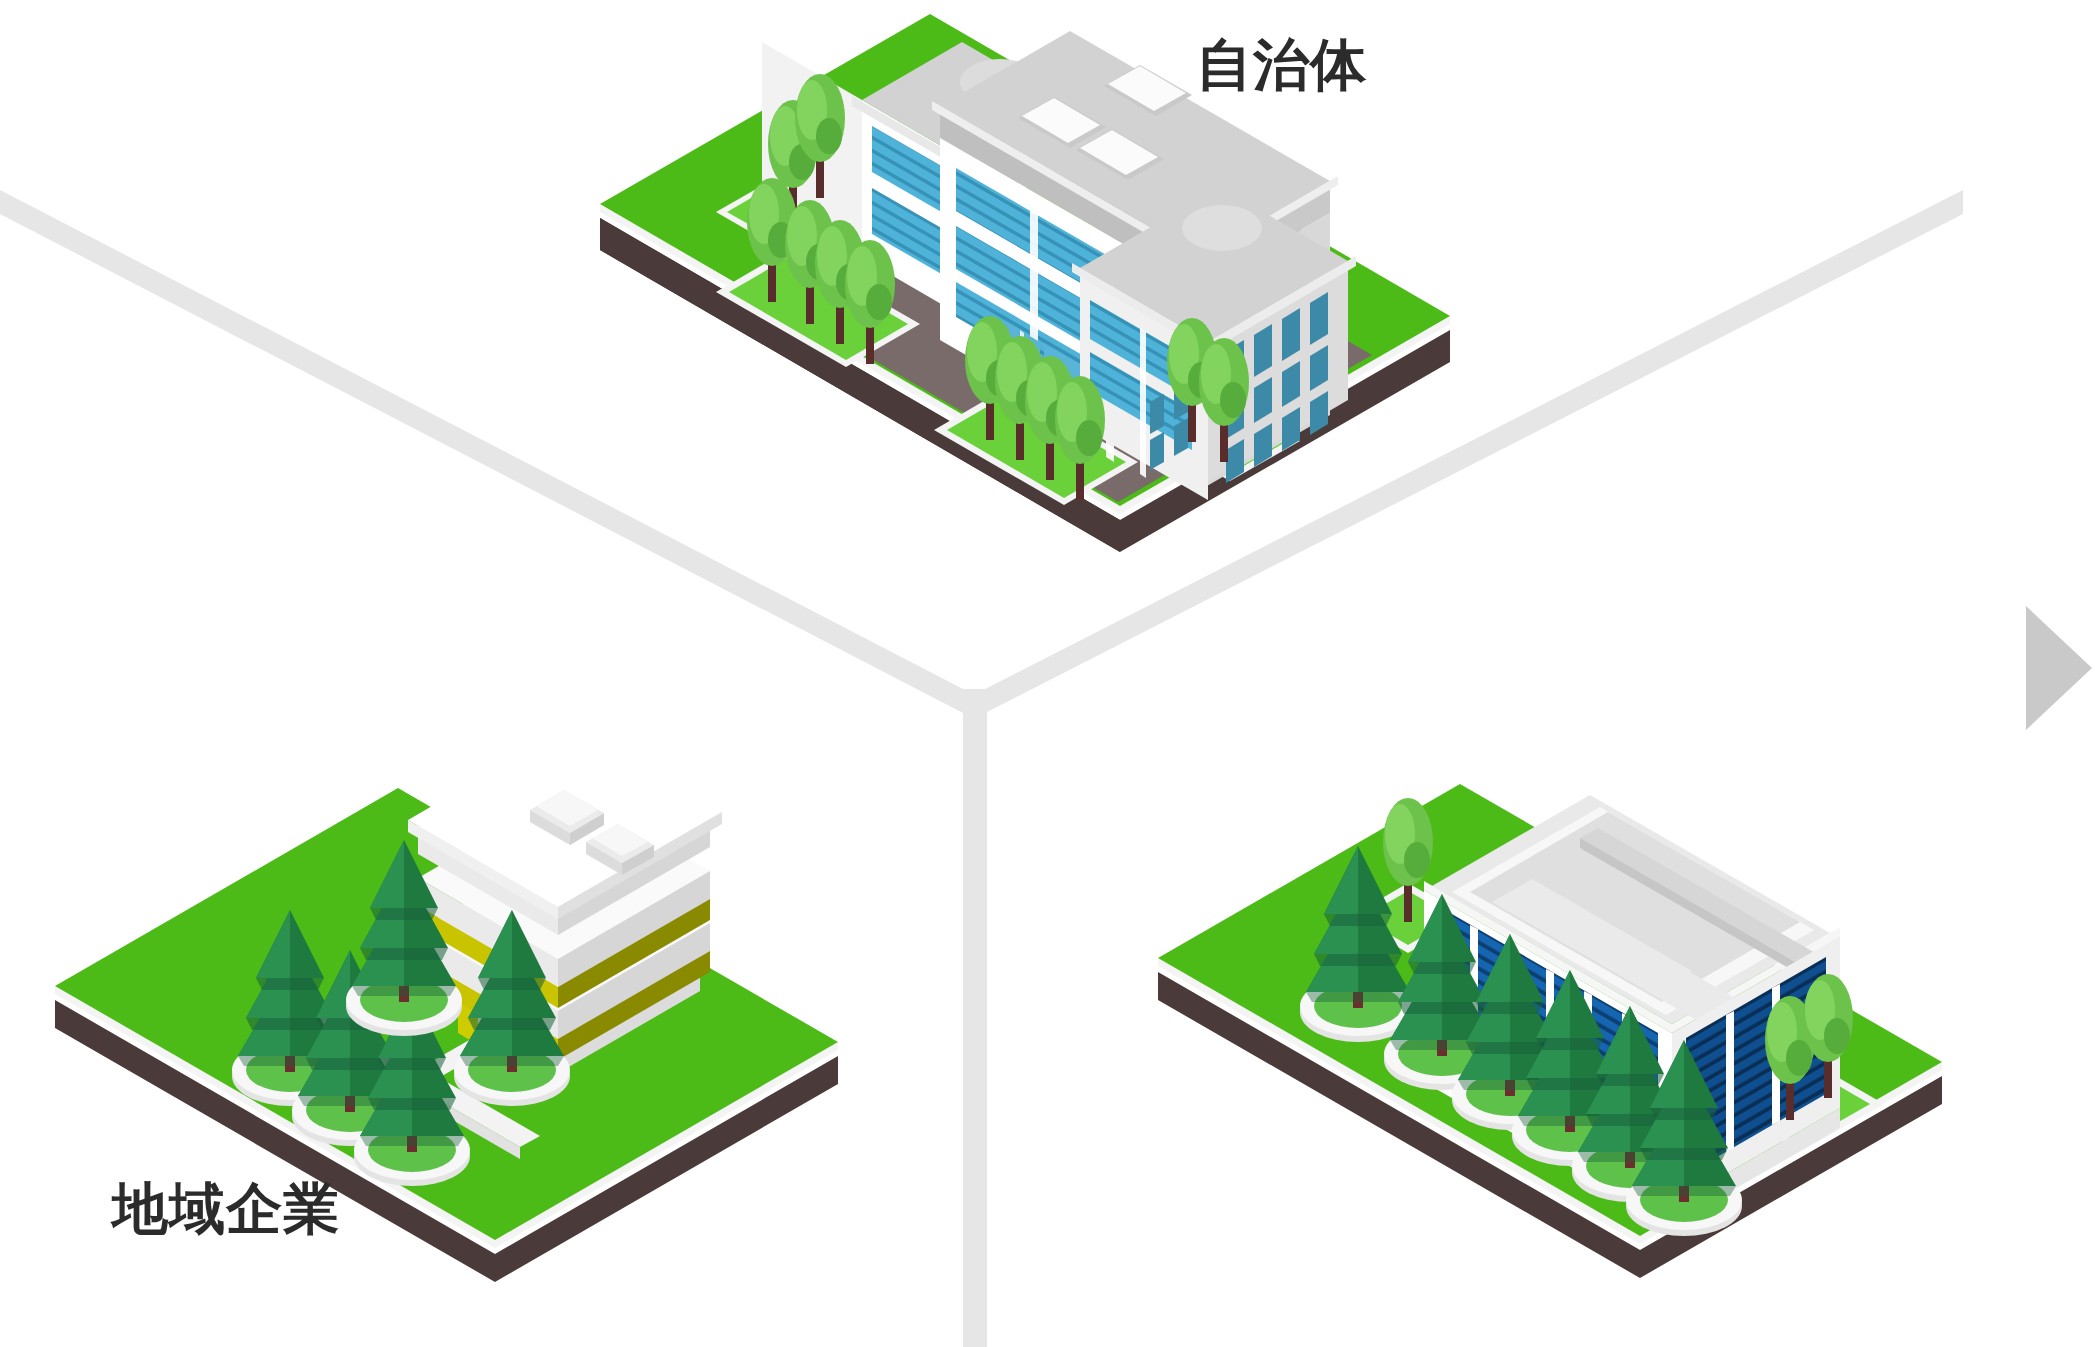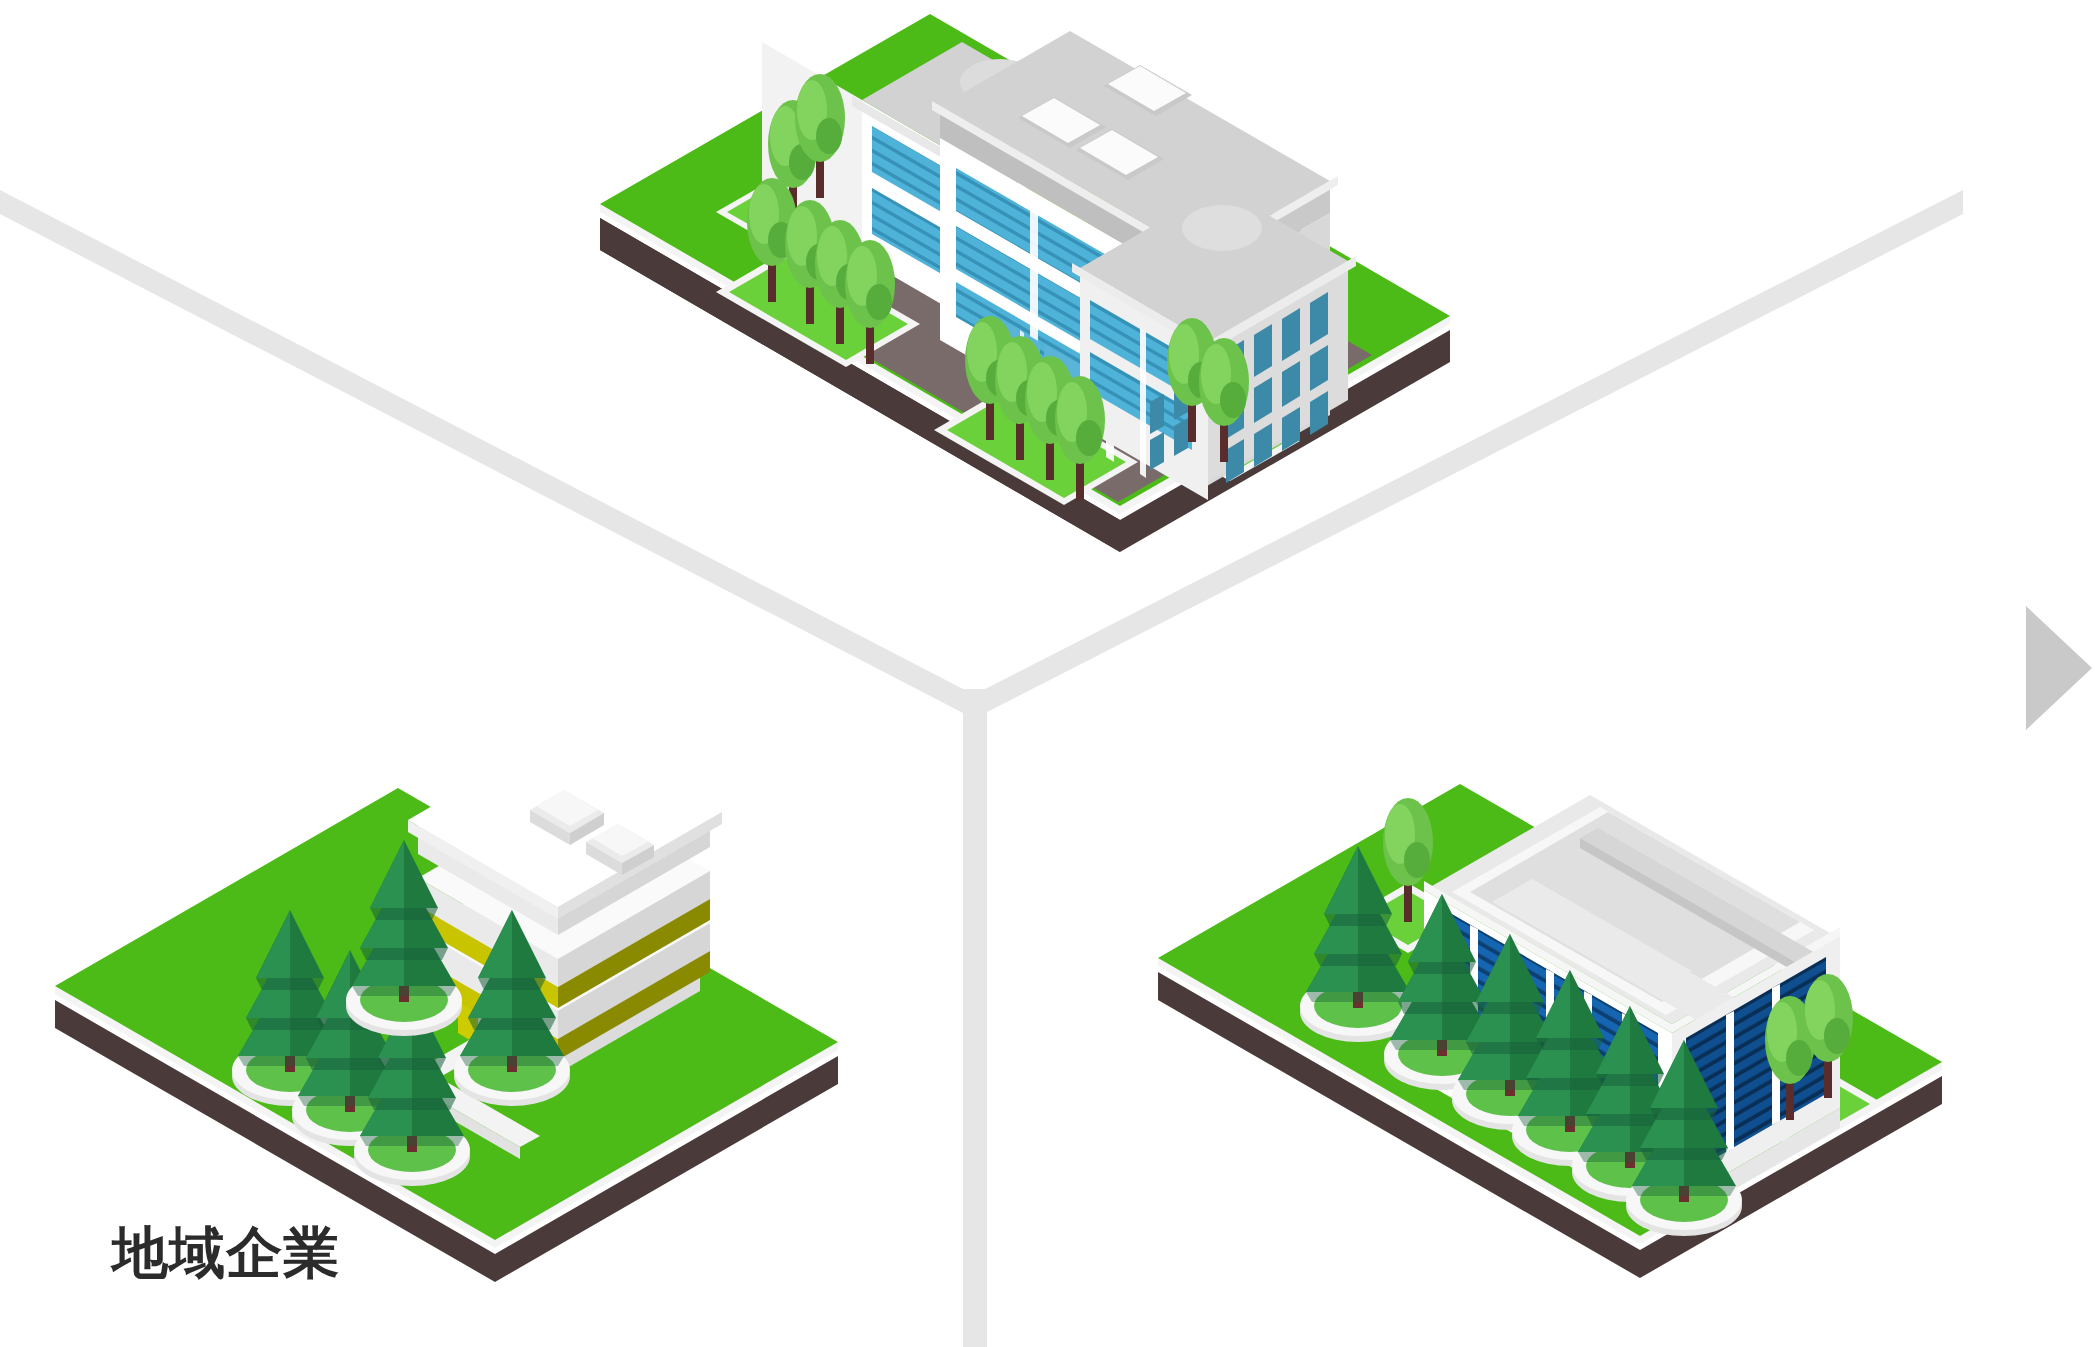--- a/index.html
+++ b/index.html
@@ -11,21 +11,21 @@
   #stage{position:relative;width:2100px;height:1347px;background:#ffffff;}
   #stage svg{position:absolute;left:0;top:0;}
   .lbl{
     position:absolute;
     font-weight:700;
     color:#2b2b2b;
     white-space:nowrap;
     letter-spacing:.02em;
   }
   #label-municipality{left:1196px;top:28px;font-size:56px;}
-  #label-local-business{left:112px;top:1172px;font-size:56px;margin-top:44px;}
+  #label-local-business{left:112px;top:1172px;font-size:56px;}
   #label-local-partner{left:1160px;top:1172px;font-size:56px;}
 </style>
 </head>
 <body>
 
 <div id="stage">
 
 <svg width="2100" height="1347" viewBox="0 0 2100 1347" xmlns="http://www.w3.org/2000/svg">
   <defs>
 
@@ -406,17 +406,18 @@
         </g>
     <g>
           <use href="#conifer" x="1630" y="1166"></use>
         </g>
     <g>
           <use href="#conifer" x="1684" y="1200"></use>
         </g>
   </g>
 </svg>
 
+<div class="lbl" id="label-municipality">自治体</div>
 
 <div class="lbl" id="label-local-business">地域企業</div>
 
 
 </div>
 
 </body></html>

